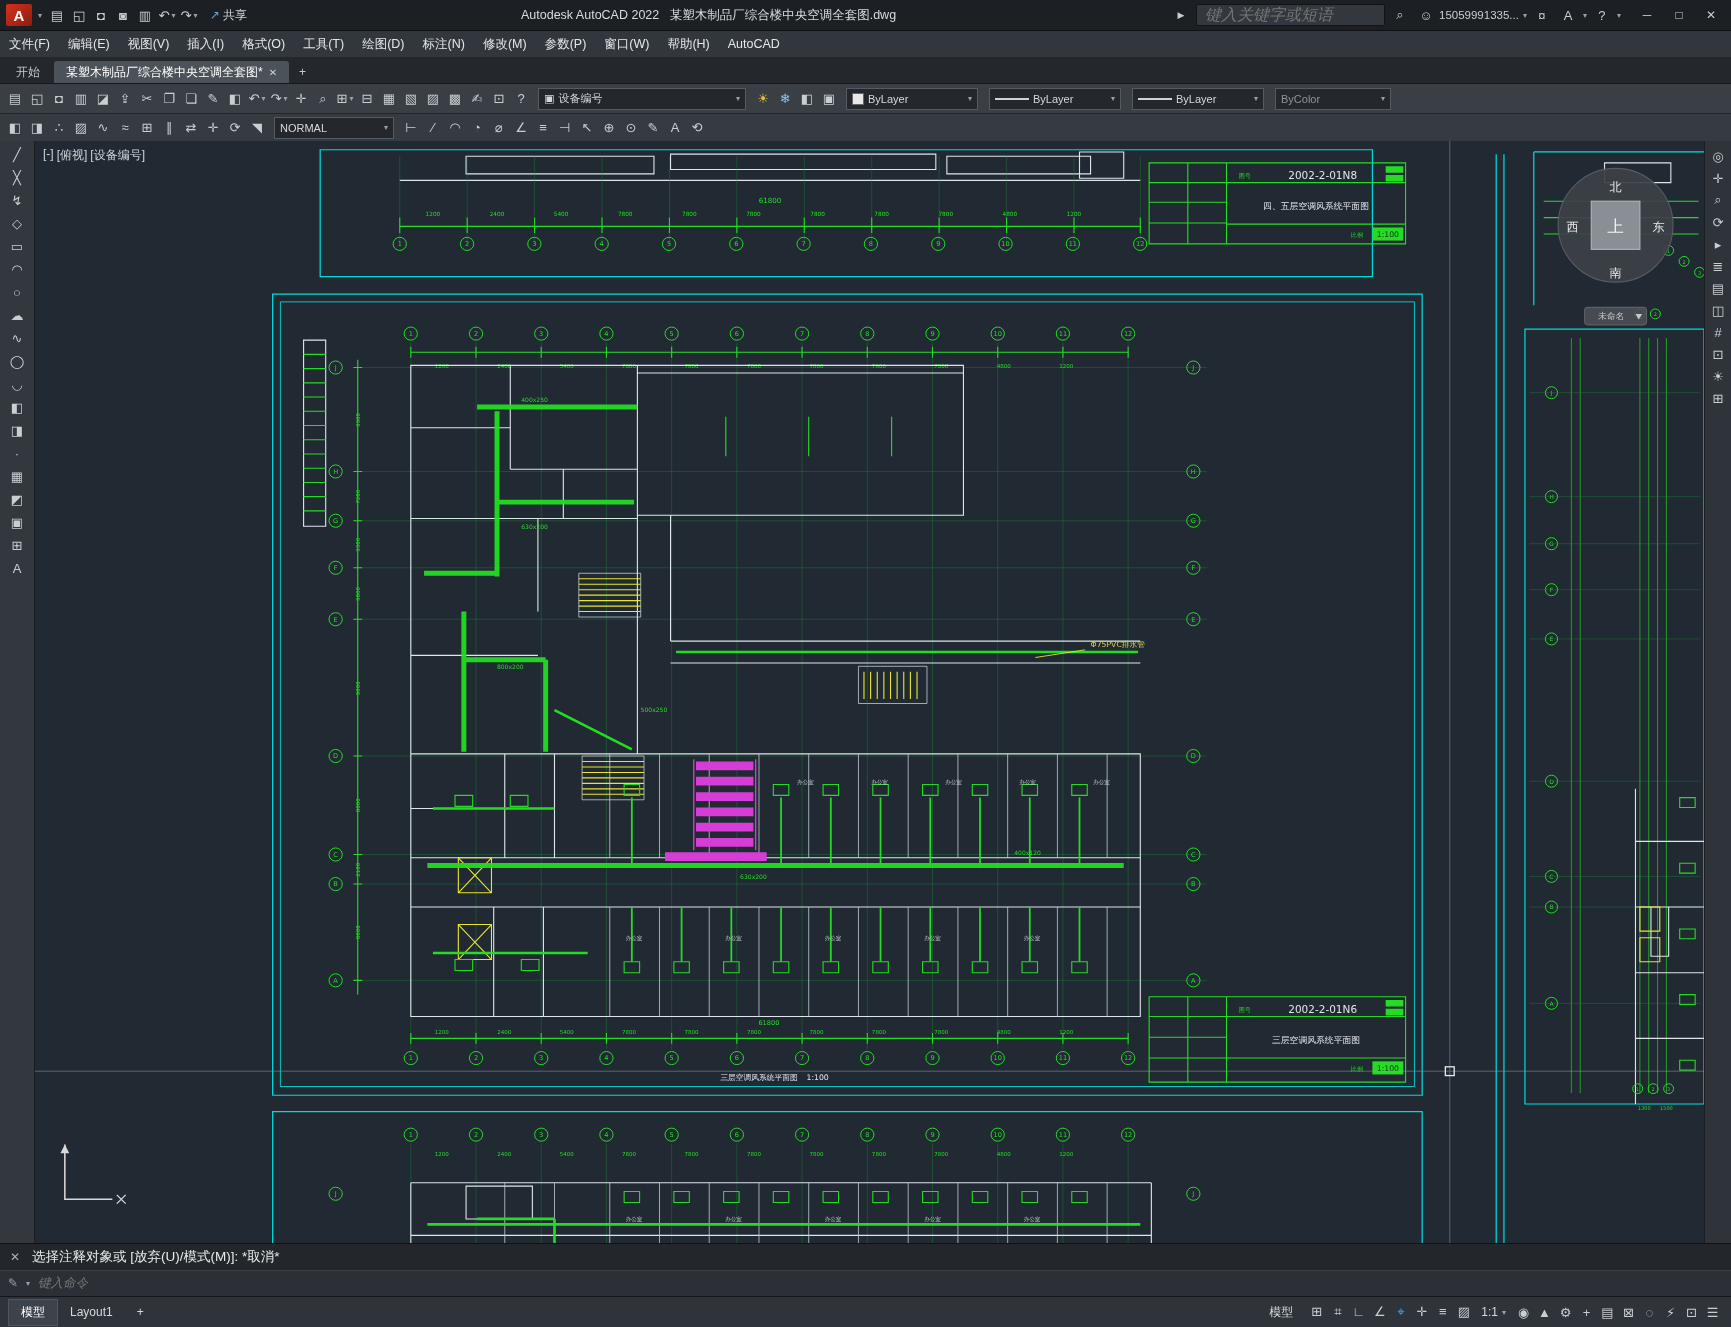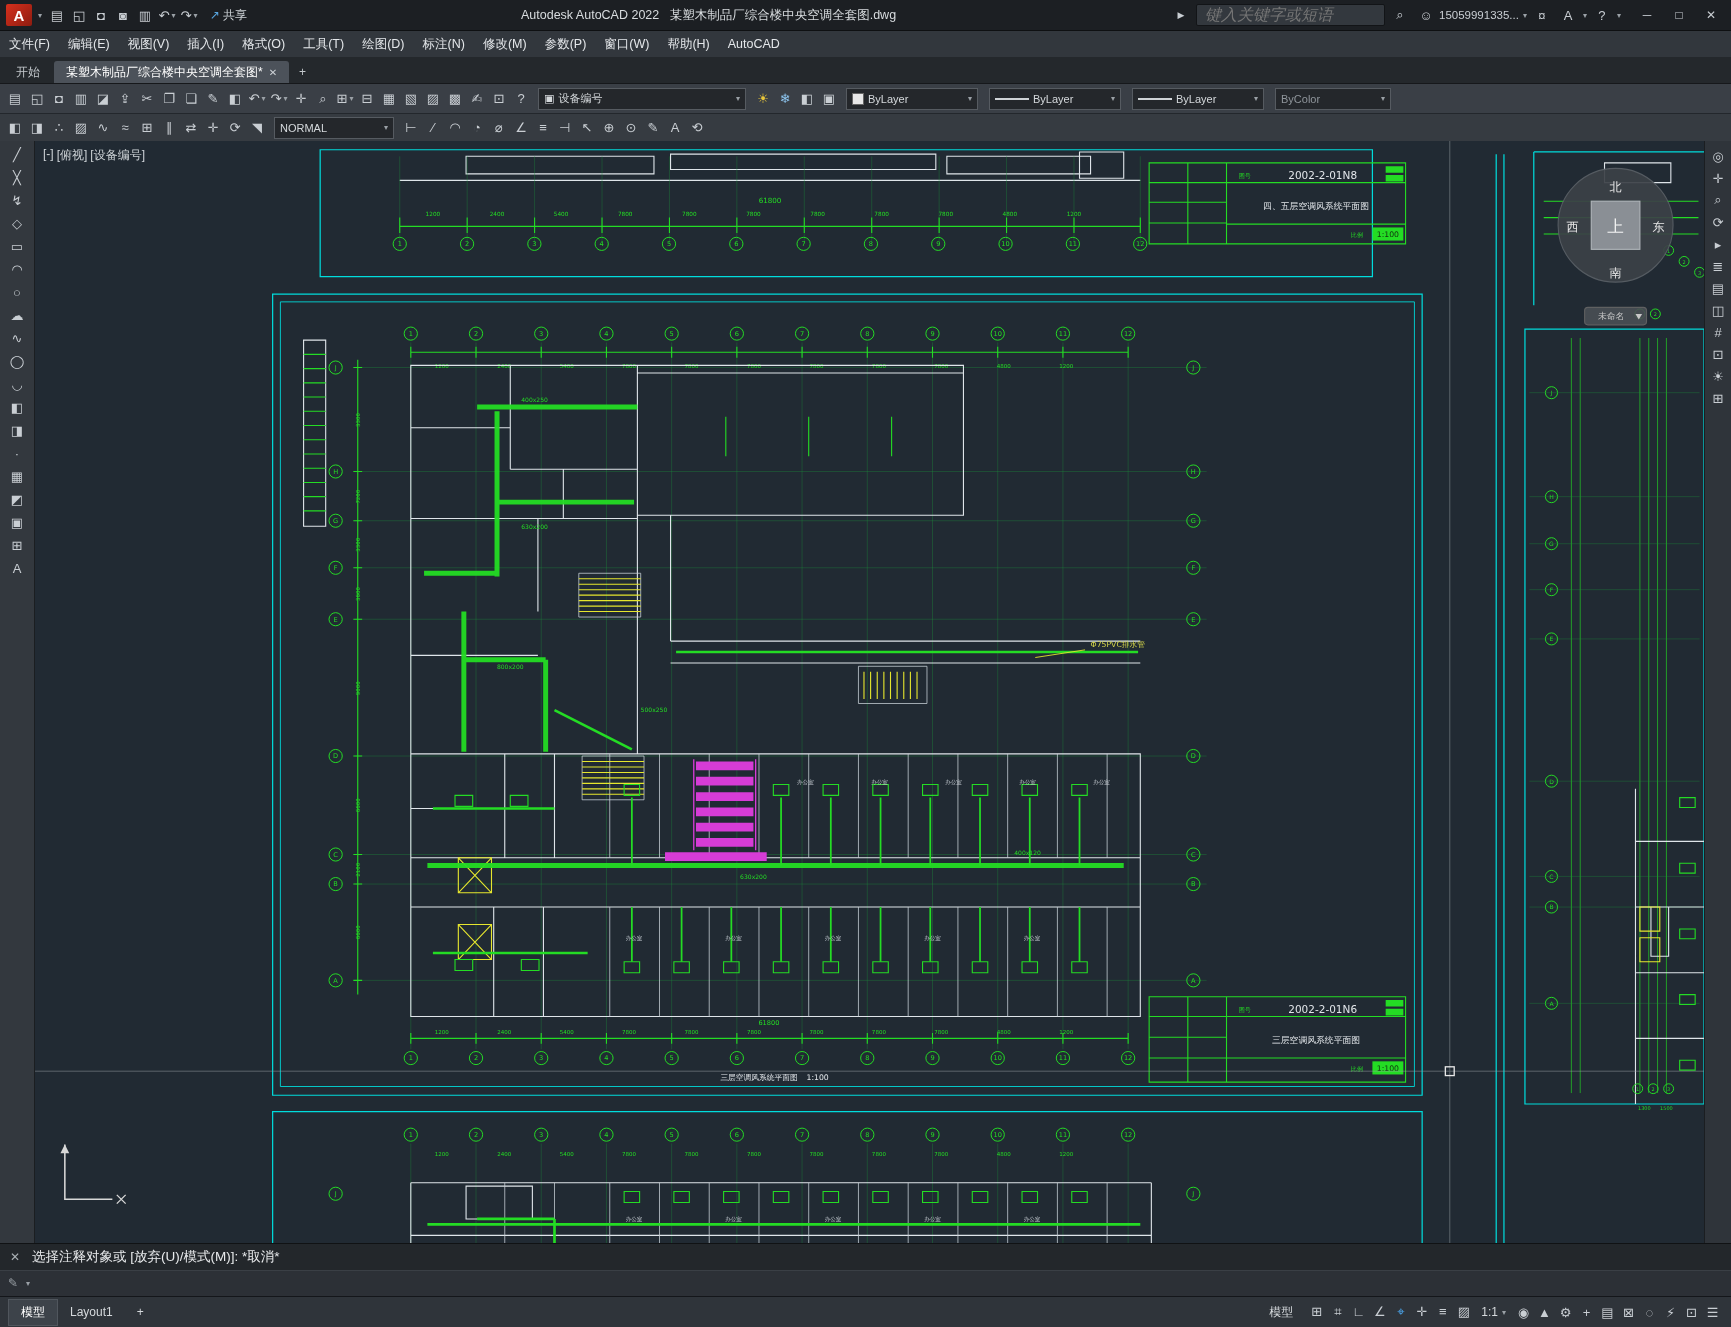--- a/index.html
+++ b/index.html
@@ -650,20 +650,21 @@
 </div>
 
 <div class="cmd">
   <div class="row1">
     <span class="x">✕</span>
     <span>选择注释对象或 [放弃(U)/模式(M)]: *取消*</span>
   </div>
   <div class="row2">
     <span class="ic">✎</span>
     <span class="caret">▾</span>
+    <input placeholder="键入命令" style="">
   </div>
 </div>
 
 <div class="statusbar">
   <span class="stab active">模型</span>
   <span class="stab">Layout1</span>
   <span class="stab">+</span>
   <div class="sb-right">
     <span class="stab">模型</span>
     <span><span class="tbi">⊞</span><span class="tbi">⌗</span><span class="tbi">∟</span><span class="tbi">∠</span><span class="tbi" style="color: rgb(74, 163, 232);">⌖</span><span class="tbi">✛</span><span class="tbi">≡</span><span class="tbi">▨</span></span>

